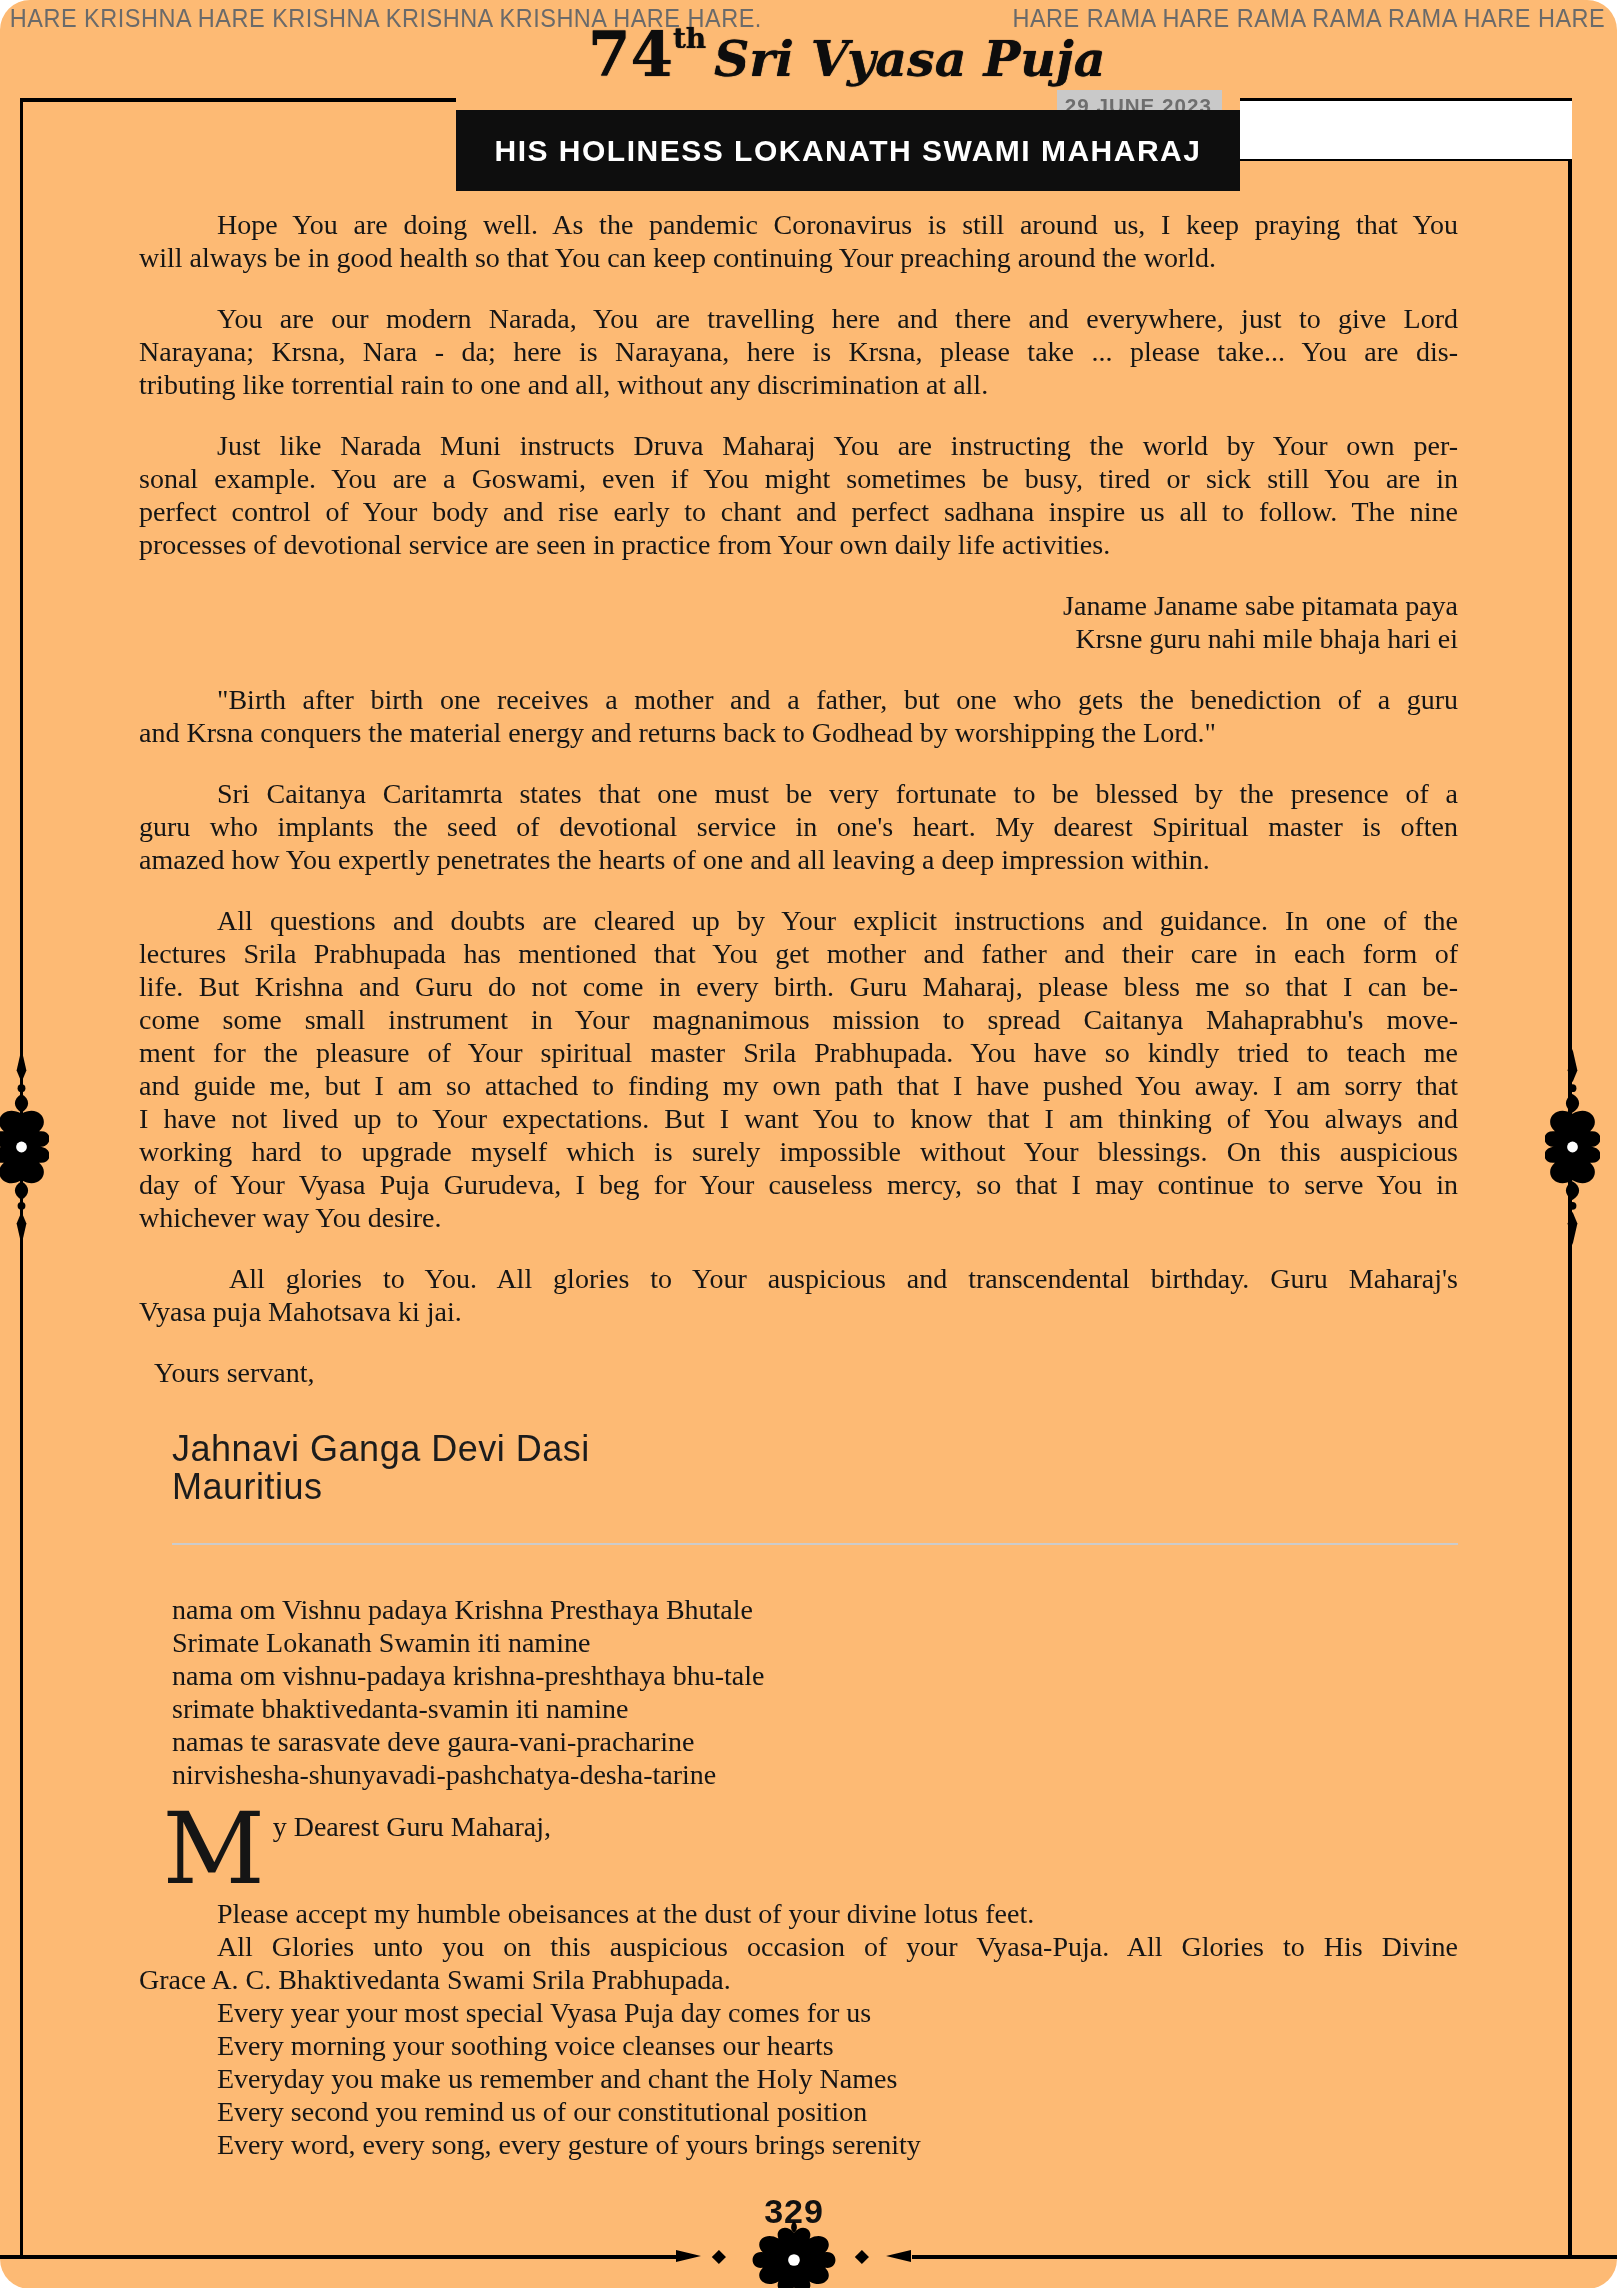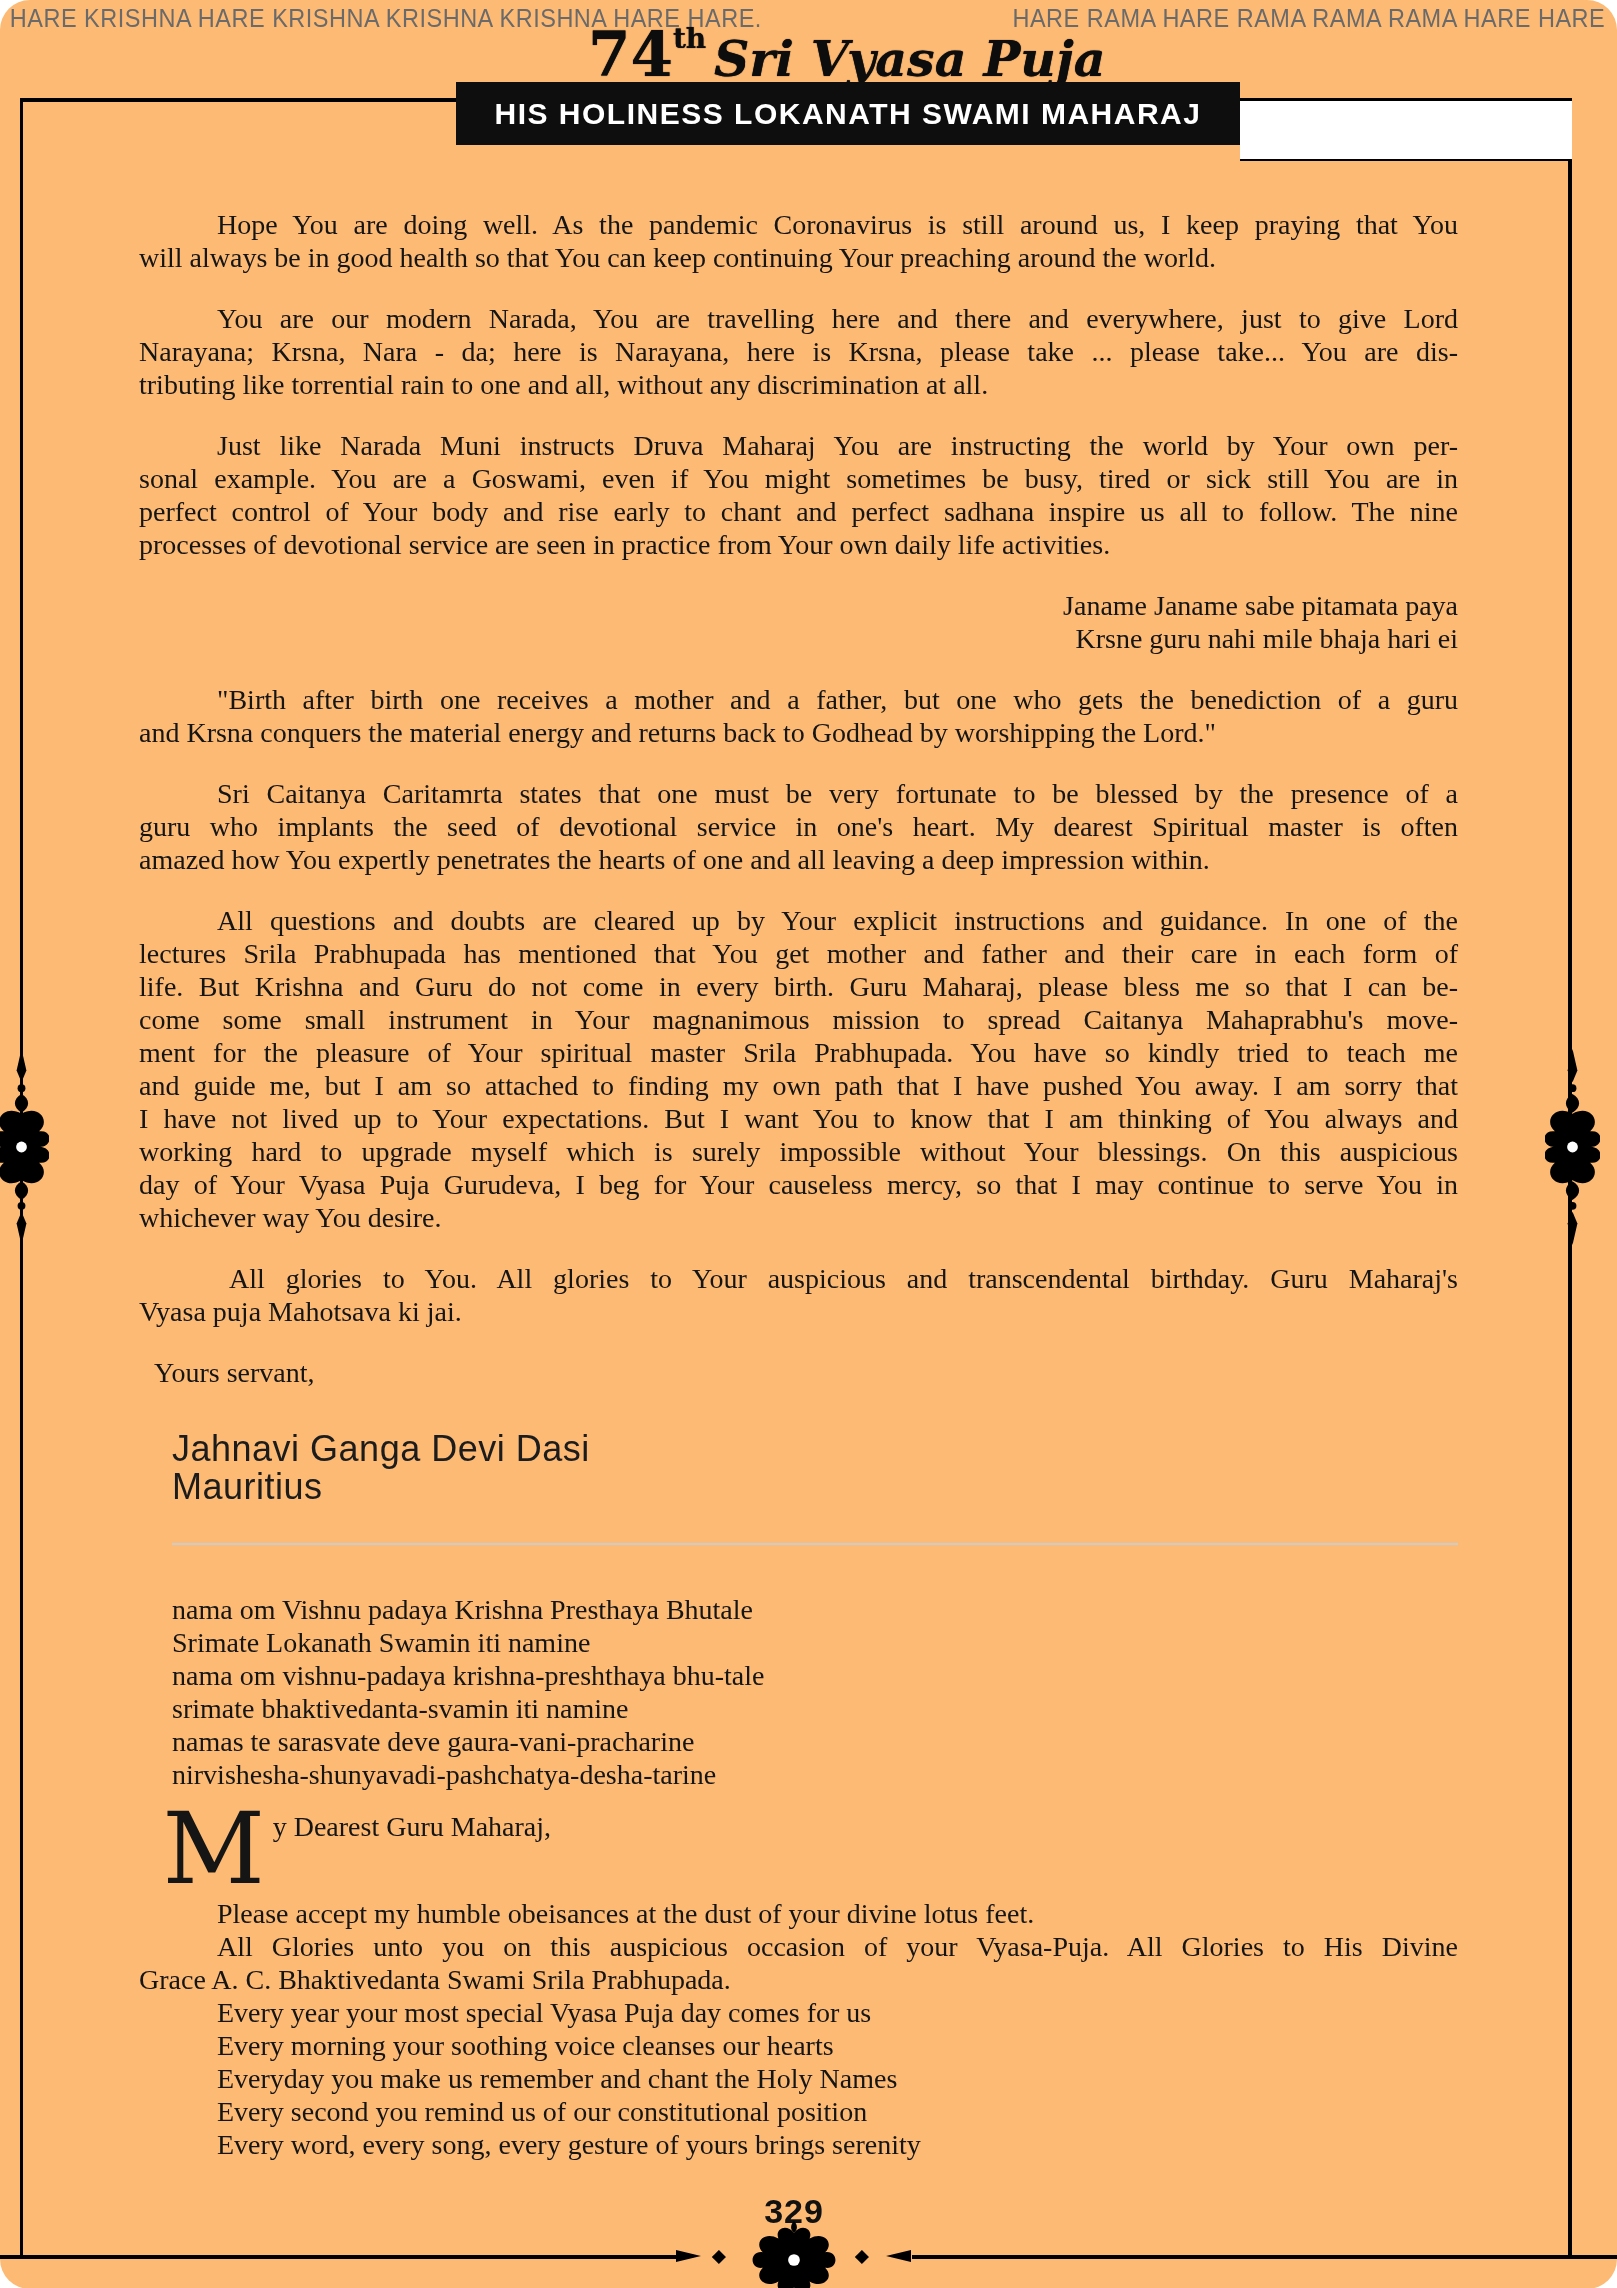--- a/index.html
+++ b/index.html
@@ -23,21 +23,21 @@
     position:absolute; top:70px; left:1057px; background:#c9c9c9; color:#6e6e6e;
     font-family:"Liberation Sans", sans-serif; font-weight:bold; font-size:20.6px;
     letter-spacing:1px; padding:3.9px 9.8px 2.9px 7.8px; white-space:nowrap;margin-top:20px;
   }
   
   .rule-v { position:absolute; top:98px; width:3.9px; height:2161px; background:#000; }
   .rule-left  { left:19.6px; }
   .rule-right { left:1568px; }
   .topline-left { position:absolute; left:19.6px; top:98px; width:436px; height:3.9px; background:#000; }
   .banner {
-    position:absolute; left:456px; top:82px; width:784px; height:63px; background:#0e0e0e;
+    position:absolute; left:456px; top:110px; width:784px; height:81px; background:#0e0e0e;
     color:#ffffff; display:flex; align-items:center; justify-content:center;
     font-family:"Liberation Sans", sans-serif; font-weight:bold; font-size:30px; letter-spacing:1.5px;
     white-space:nowrap;
   }
   .topbox-right {
     position:absolute; left:1240px; top:98px; width:332px; height:63px; box-sizing:border-box;
     border-top:3.9px solid #000; border-bottom:2.9px solid #000; background:#fff;
   }
   
   .content { position:absolute; left:139px; top:208px; width:1319px; font-size:28px; line-height:33px; }

